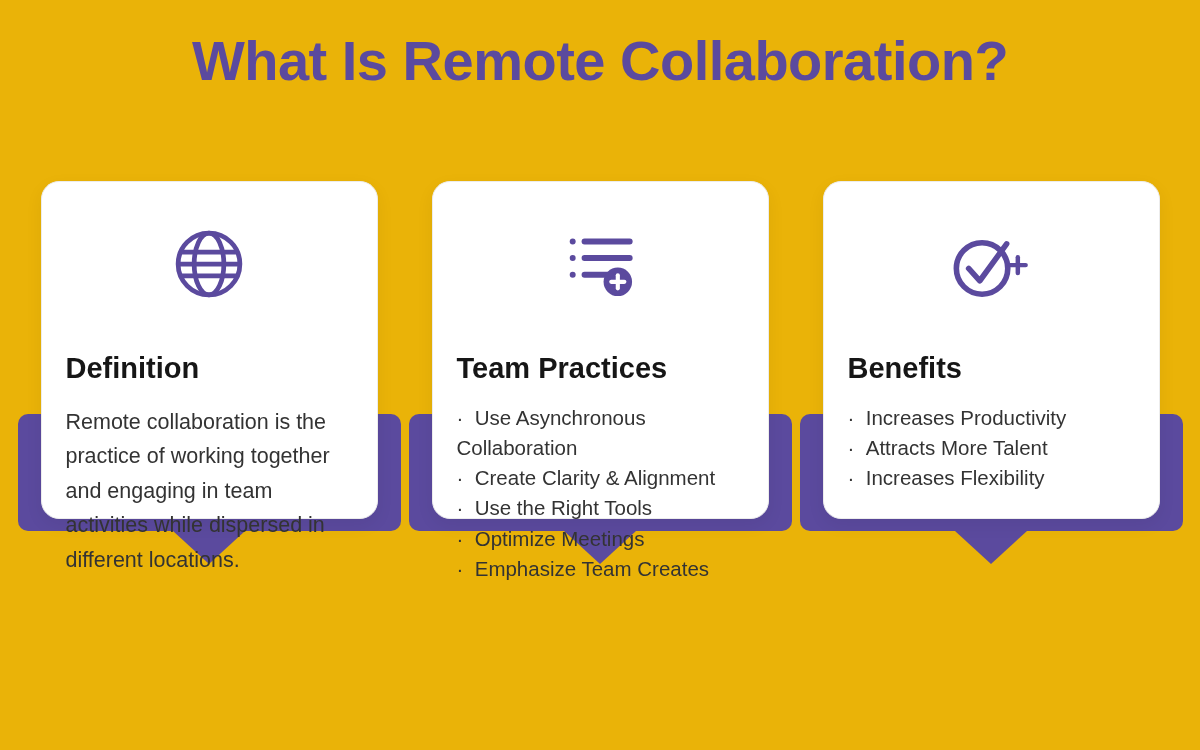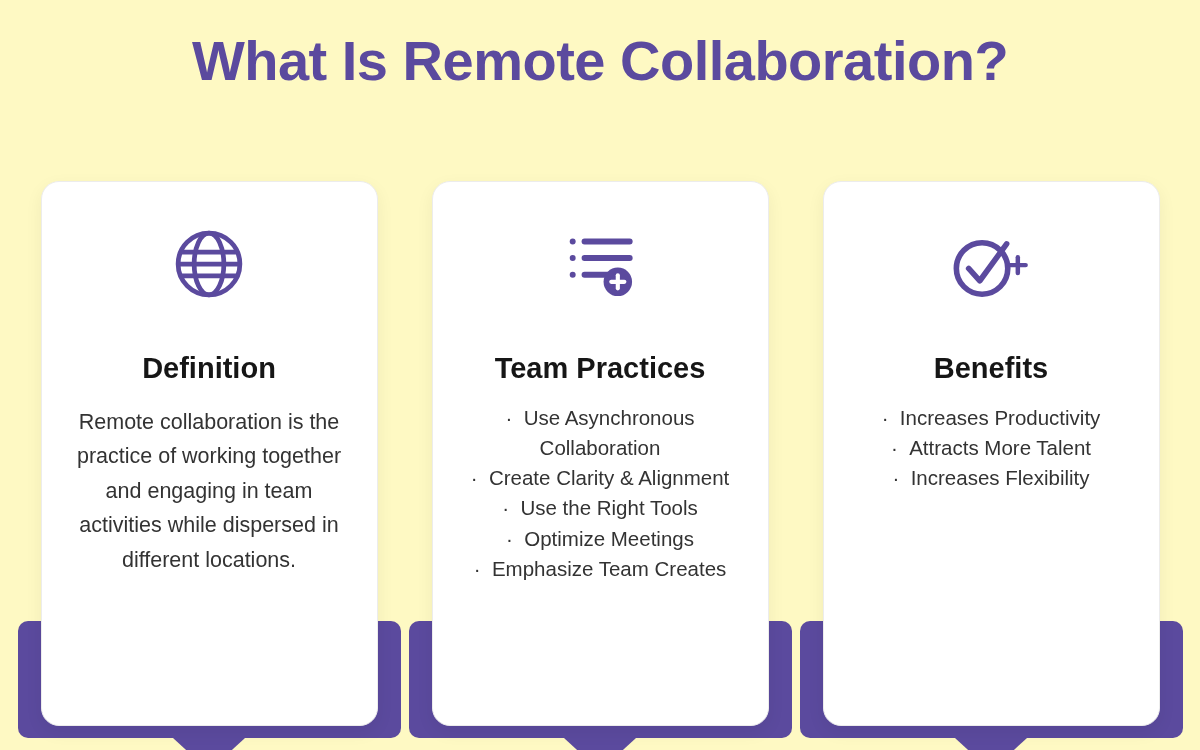--- a/index.html
+++ b/index.html
@@ -4,21 +4,21 @@
 <style>
   html, body {
     margin: 0;
     padding: 0;
     background: #ffffff;
   }
   .page {
     position: relative;
     width: 1200px;
     height: 750px;
-    background: #fef9c3;
+    background: #eab308;
     font-family: "Liberation Sans", sans-serif;
     overflow: hidden;
   }
   .main-title {
     margin: 28px 0 0 0;
     text-align: center;
     font-size: 56px;
     font-weight: 700;
     color: #5b4a9e;
     letter-spacing: -0.5px;
@@ -55,24 +55,24 @@
     border-top: 33px solid #5b4a9e;
     z-index: 0;
   }
   .card {
     position: relative;
     z-index: 1;
     background: #ffffff;
     border: 1px solid #ececec;
     border-radius: 18px;
     box-shadow: 0 6px 18px rgba(0,0,0,0.06);
-    height: 545px;
+    height: 338px;
     box-sizing: border-box;
     padding: 44px 24px 0 24px;
-    text-align: center;
+    text-align: left;
   }
   .card-icon {
     display: block;
     margin: 0 auto;
     width: 76px;
     height: 76px;
   }
   .card-title {
     margin: 50px 0 0 0;
     font-size: 29px;

